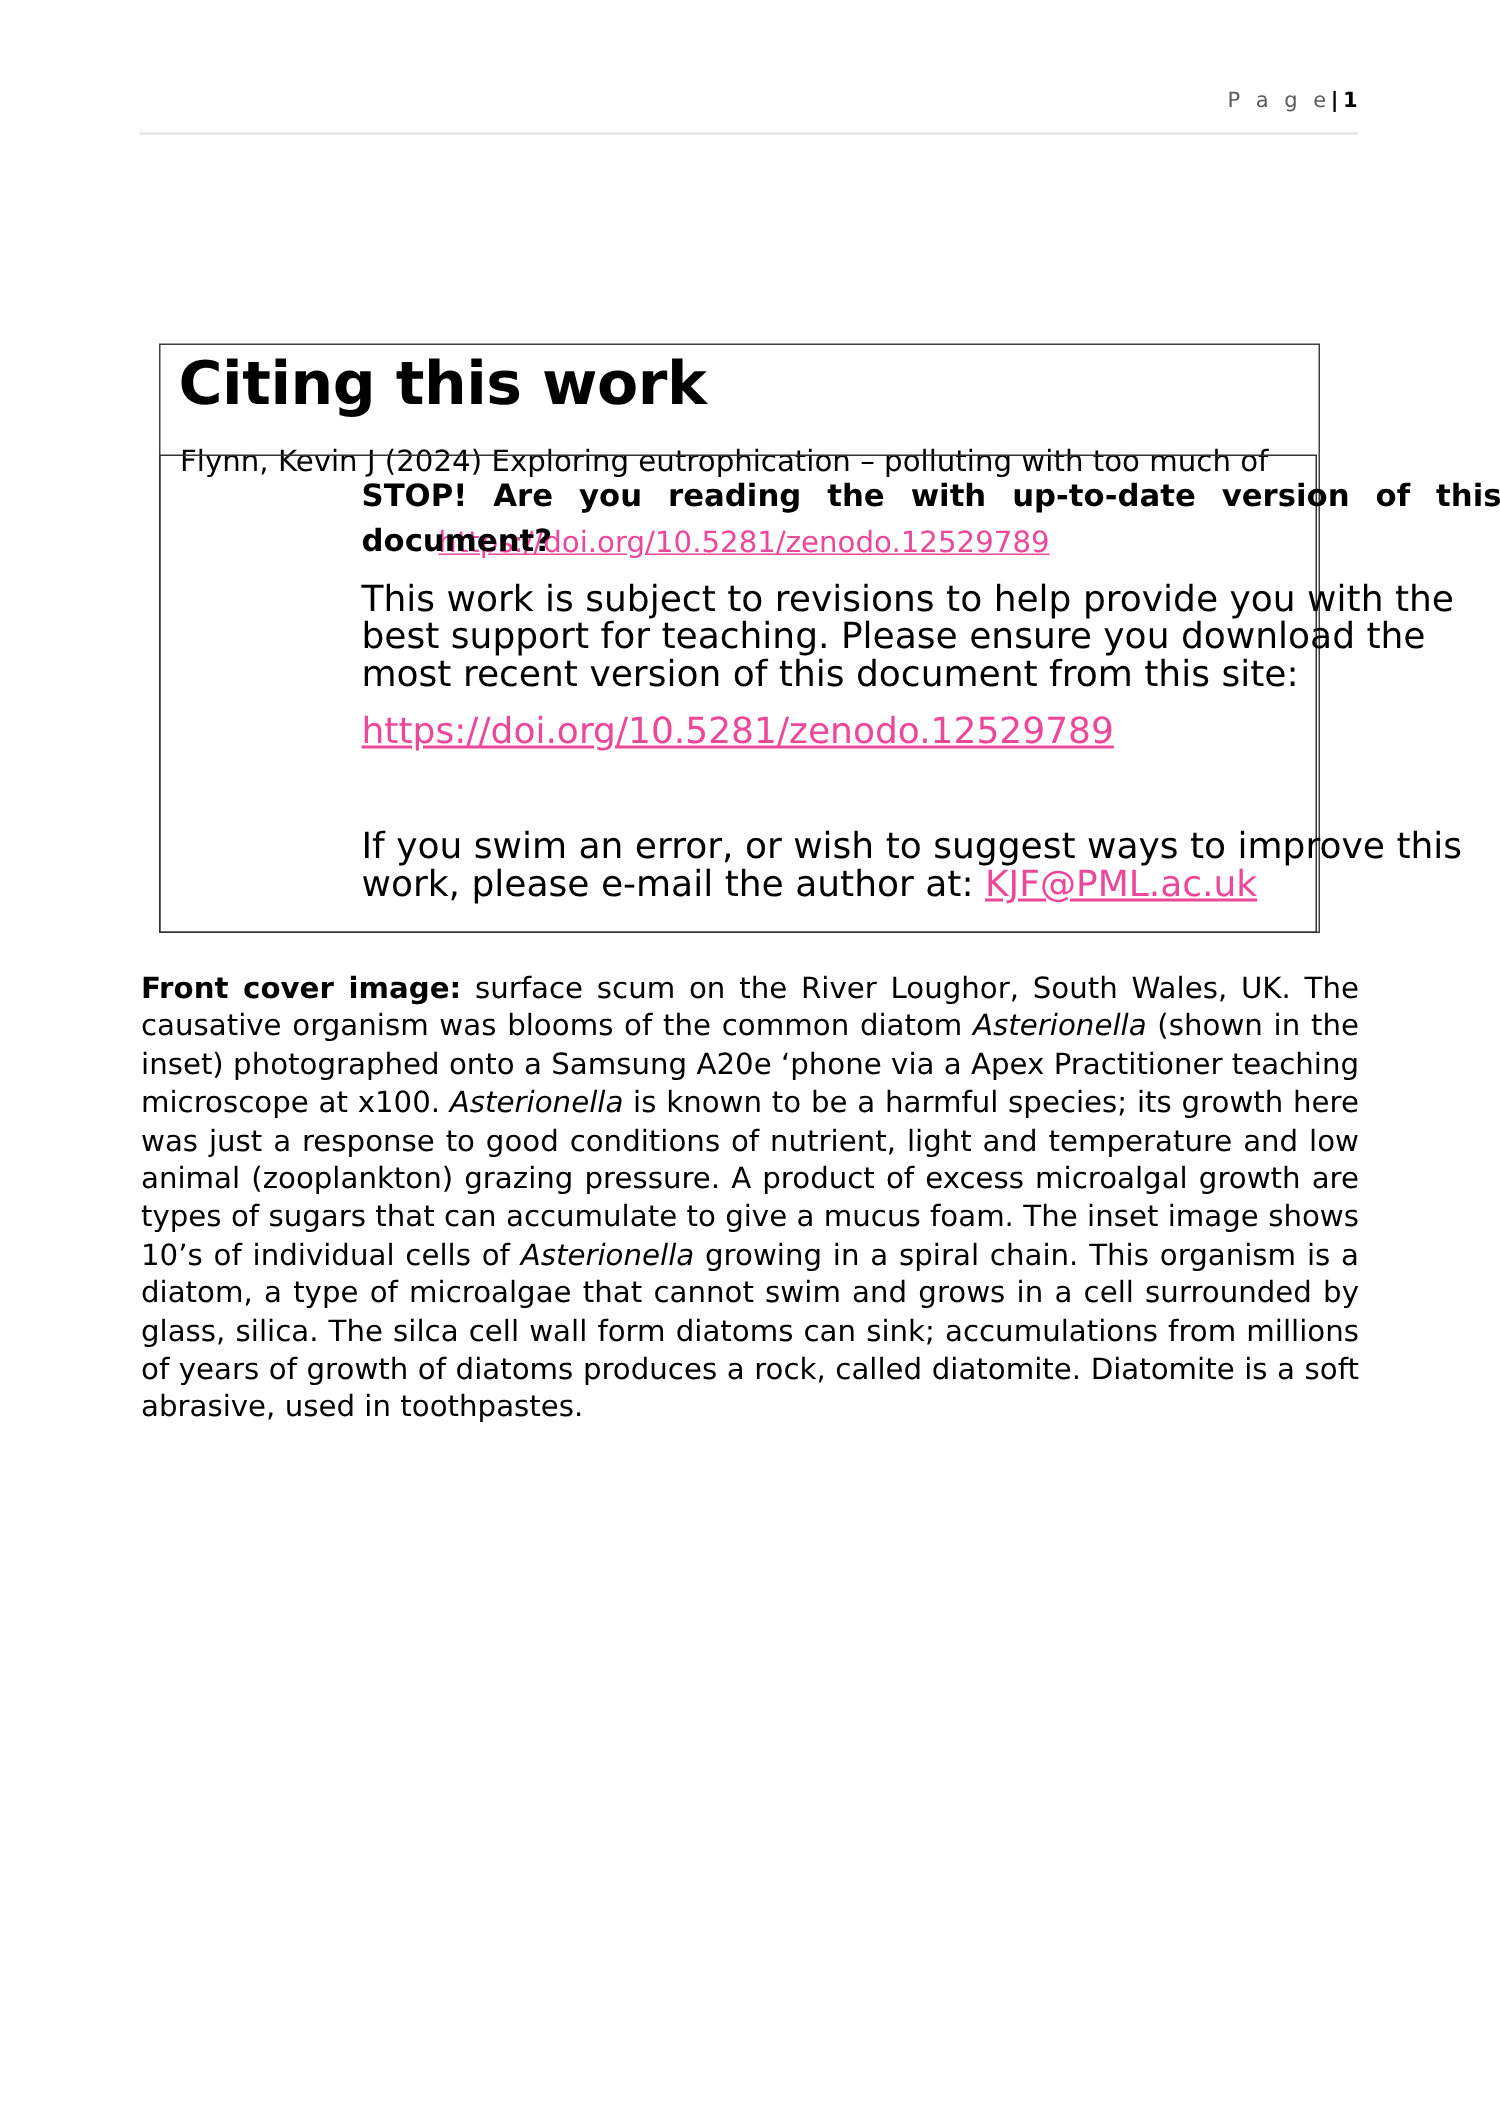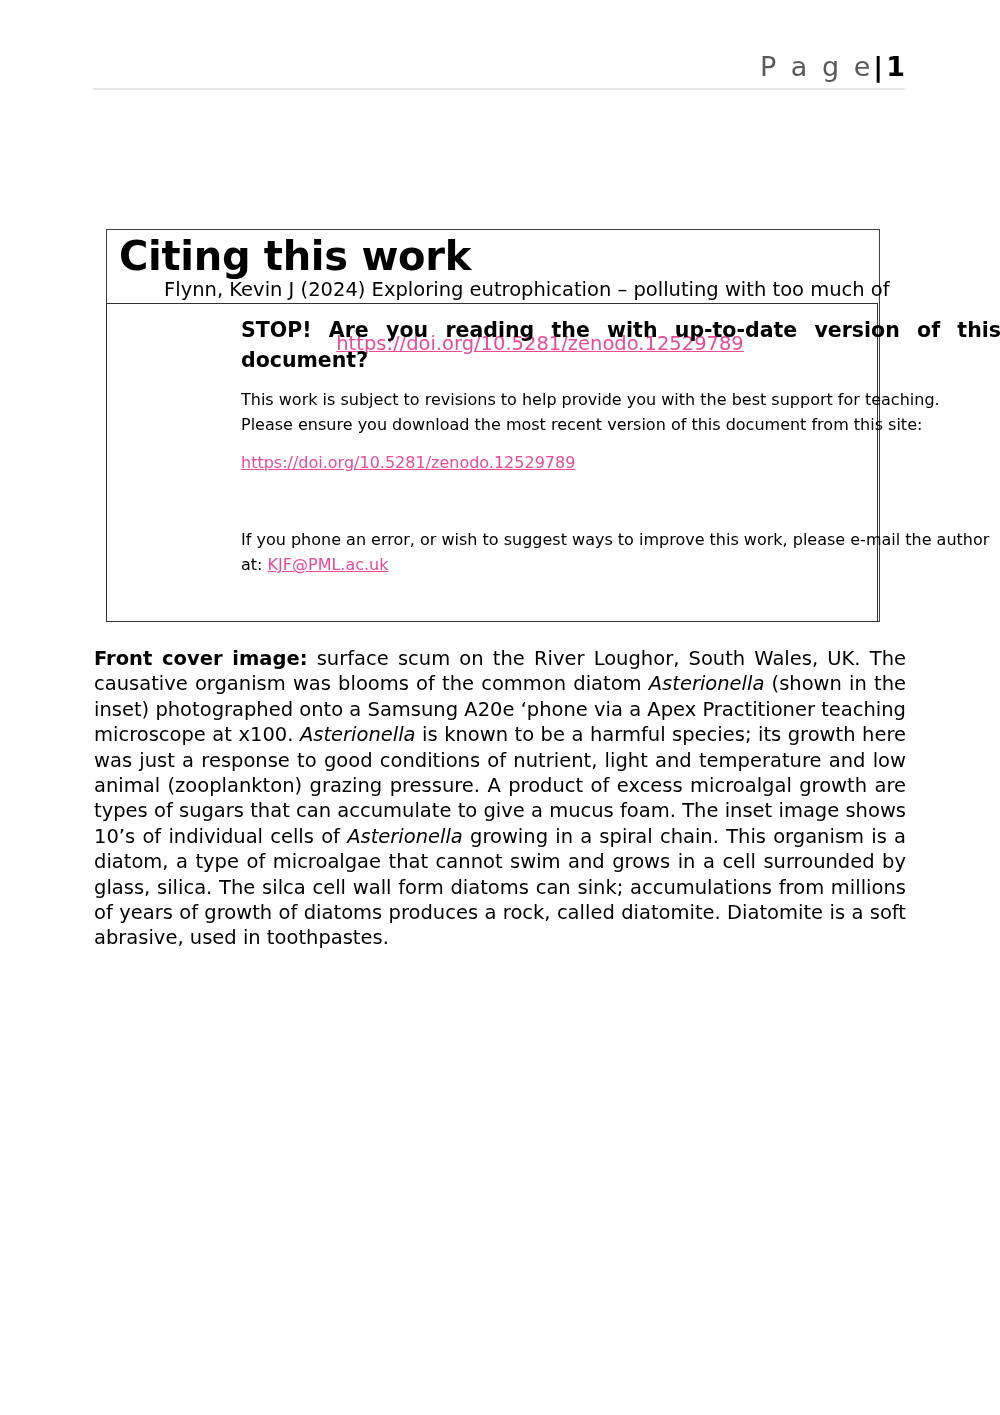--- a/index.html
+++ b/index.html
@@ -21,21 +21,21 @@
     position: absolute;
     left: 93px;
     top: 52px;
     width: 812px;
     height: 38px;
     border-bottom: 2px solid #e8e8e8;
     box-sizing: border-box;
     text-align: right;
   }
   .page-header-text {
-    font-size: 27px;
+    font-size: 14px;
     letter-spacing: 3px;
     color: #5a5a5a;
     white-space: nowrap;
     line-height: 30px;
   }
   .page-header-text .pg-num {
     font-weight: bold;
     color: #000000;
     letter-spacing: 0;
   }
@@ -61,26 +61,25 @@
     top: 236px;
     font-size: 40px;
     font-weight: bold;
     letter-spacing: -0.3px;
     line-height: 40px;
     white-space: nowrap;
   }
   .citation-text {
     position: absolute;
     left: 120px;
-    top: 276px;
+    top: 294px;
     width: 752px;
     font-size: 19.5px;
     line-height: 27px;
     text-align: center;
-    margin-left: 44px;
   }
   .citation-text .cite-line1 {
     display: block;
     text-align: left;
   }
   .citation-text .cite-line2 {
     display: block;
     text-align: center;
   }
   .citation-link {
@@ -109,21 +108,21 @@
     font-weight: bold;
     line-height: 30px;
     text-align: justify;
     text-align-last: left;
   }
   .stop-body {
     position: absolute;
     left: 241px;
     top: 387px;
     width: 752px;
-    font-size: 16px;
+    font-size: 24px;
     line-height: 25px;
   }
   .stop-body p {
     margin: 0;
   }
   .stop-body .spacer-sm { height: 13px; }
   .stop-body .spacer-lg { height: 52px; }
 
   
   .front-cover {
@@ -162,18 +161,18 @@
 
 <div class="stop-box"></div>
 
 <div class="stop-heading">STOP! Are you reading the with up-to-date version of this document?</div>
 
 <div class="stop-body">
   <p>This work is subject to revisions to help provide you with the best support for teaching. Please ensure you download the most recent version of this document from this site:</p>
   <div class="spacer-sm"></div>
   <p><a class="citation-link" href="#">https://doi.org/10.5281/zenodo.12529789</a></p>
   <div class="spacer-lg"></div>
-  <p><span>If you phone an error, or wish to suggest ways to improve this work, please e-mail the author at: </span><a class="citation-link" href="#">KJF@PML.ac.uk</a></p>
+  <p><span>If you swim an error, or wish to suggest ways to improve this work, please e-mail the author at: </span><a class="citation-link" href="#">KJF@PML.ac.uk</a></p>
 </div>
 
 <div class="front-cover">
   <b>Front cover image:</b><span> surface scum on the River Loughor, South Wales, UK. The causative organism was blooms of the common diatom </span><i>Asterionella</i><span> (shown in the inset) photographed onto a Samsung A20e ‘phone via a Apex Practitioner teaching microscope at x100. </span><i>Asterionella</i><span> is known to be a harmful species; its growth here was just a response to good conditions of nutrient, light and temperature and low animal (zooplankton) grazing pressure. A product of excess microalgal growth are types of sugars that can accumulate to give a mucus foam. The inset image shows 10’s of individual cells of </span><i>Asterionella</i><span> growing in a spiral chain. This organism is a diatom, a type of microalgae that cannot swim and grows in a cell surrounded by glass, silica. The silca cell wall form diatoms can sink; accumulations from millions of years of growth of diatoms produces a rock, called diatomite. Diatomite is a soft abrasive, used in toothpastes.</span>
 </div>
 
 </body></html>

